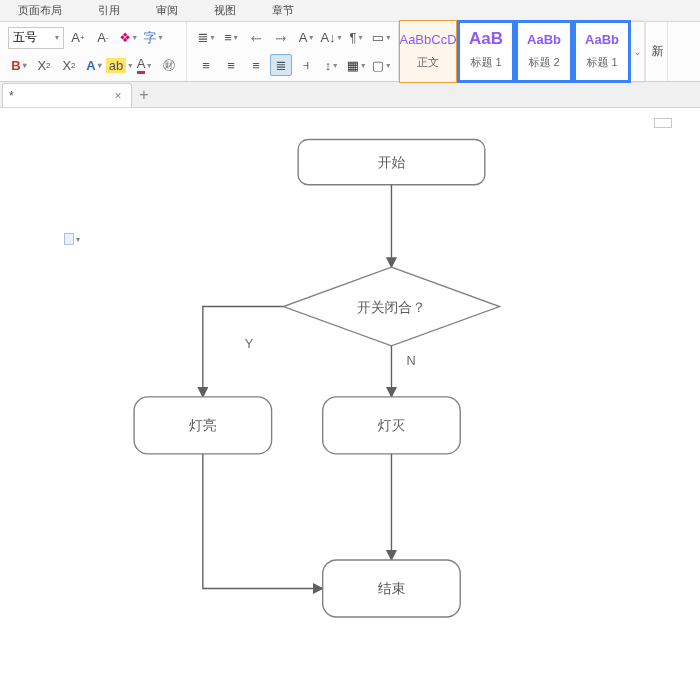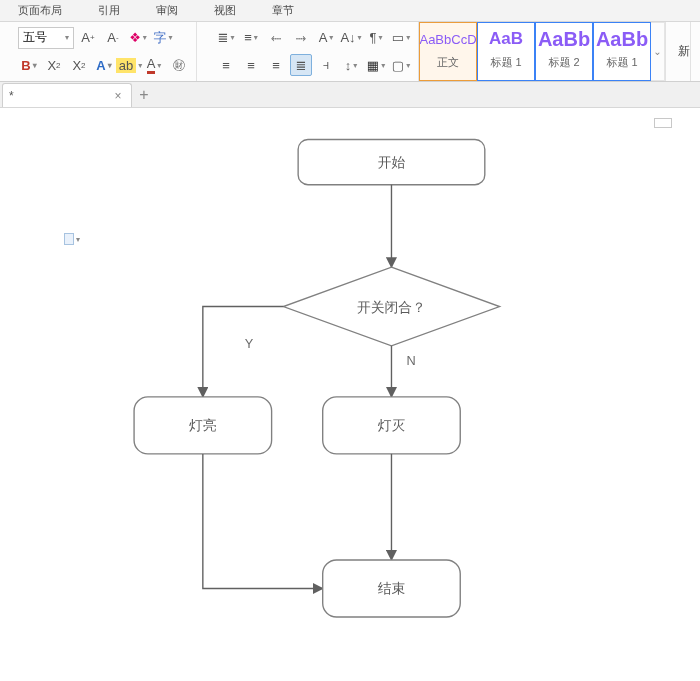--- a/index.html
+++ b/index.html
@@ -4,35 +4,35 @@
 <style>
   * { box-sizing: border-box; margin: 0; padding: 0; }
   body { font-family: "Microsoft YaHei", Arial, sans-serif; background: #fff; width: 700px; height: 681px; overflow: hidden; position: relative; }
 
   
   .menubar { display: flex; height: 22px; background: #f3f3f3; border-bottom: 1px solid #d8d8d8; font-size: 11px; color: #4a4a4a; align-items: center; }
   .menubar .item { padding: 0 18px; cursor: default; }
 
   
   .ribbon { height: 60px; background: #fcfcfc; border-bottom: 1px solid #d0d0d0; display: flex; font-size: 11px; }
-  .rgroup { border-right: 1px solid #e2e2e2; padding: 2px 6px 2px 18px; display: flex; flex-direction: column; justify-content: center; }
+  .rgroup { border-right: 1px solid #e2e2e2; padding: 2px 6px 2px 8px; display: flex; flex-direction: column; justify-content: center; }
   .rrow { display: flex; align-items: center; gap: 3px; height: 28px; }
   .ribbtn { width: 22px; height: 22px; display: flex; align-items: center; justify-content: center; color: #555; border: 1px solid transparent; border-radius: 2px; cursor: pointer; font-size: 13px; }
   .dd::after { content: "▾"; font-size: 8px; margin-left: 2px; color: #888; }
   .fontsize { width: 56px; height: 22px; border: 1px solid #c9c9c9; background: #fff; display: flex; align-items: center; padding: 0 4px; font-size: 12px; cursor: pointer; justify-content: space-between; }
   .fontsize span.arr { font-size: 8px; color: #888; }
   .active { background: #d6e6f5; border: 1px solid #7eb0dd; }
 
   .styles { display: flex; align-items: stretch; }
-  .stylebox { width: 58px; border: 1px solid #3b82f6; background: #fff; display: flex; flex-direction: column; align-items: center; justify-content: center; cursor: pointer; }
+  .stylebox { width: 58px; border: 3px solid #3b82f6; background: #fff; display: flex; flex-direction: column; align-items: center; justify-content: center; cursor: pointer; }
   .stylebox.sel { border: 1px solid #ec9c39; background: #fff6eb; }
   .stylebox .prev { font-size: 13px; color: #8b5cf6; height: 32px; display: flex; align-items: center; }
   .stylebox .lbl  { font-size: 11px; color: #666; padding-bottom: 10px; }
   .s-h1 .prev { font-size: 17px; font-weight: 800; }
-  .s-h2 .prev, .s-h3 .prev { font-size: 20px; font-weight: 700; }
+  .s-h2 .prev, .s-h3 .prev { font-size: 13px; font-weight: 700; }
   .stylearrow { width: 14px; display: flex; align-items: center; justify-content: center; color: #888; font-size: 10px; border:1px solid #e5e5e5; border-left:none;}
   .newstyle { width: 22px; display:flex; align-items:center; justify-content:center; font-size:12px; color:#444; }
 
   
   .tabbar { height: 26px; background: #f0f0f0; border-bottom: 1px solid #d7d7d7; display: flex; align-items: flex-end; padding-left: 2px; }
   .tab { height: 24px; background: #fff; border: 1px solid #cfcfcf; border-bottom: none; border-radius: 3px 3px 0 0; min-width: 130px; display: flex; align-items: center; justify-content: space-between; padding: 0 6px; font-size: 12px; color: #555; }
   .tab .close { width: 14px; height: 14px; display: flex; align-items: center; justify-content: center; color: #888; border-radius: 2px; cursor: pointer; }
   .addtab { width: 24px; height: 24px; display: flex; align-items: center; justify-content: center; color: #888; font-size: 16px; cursor: pointer; }
 
   

